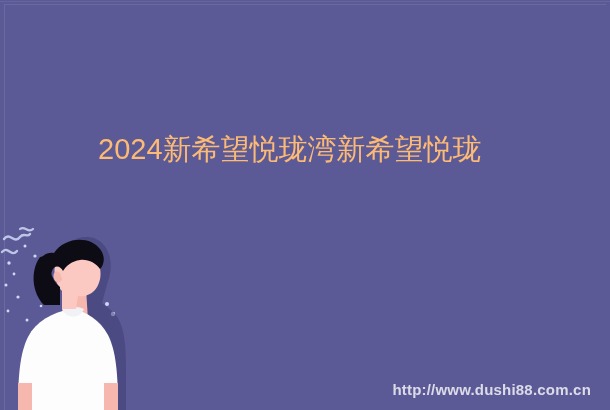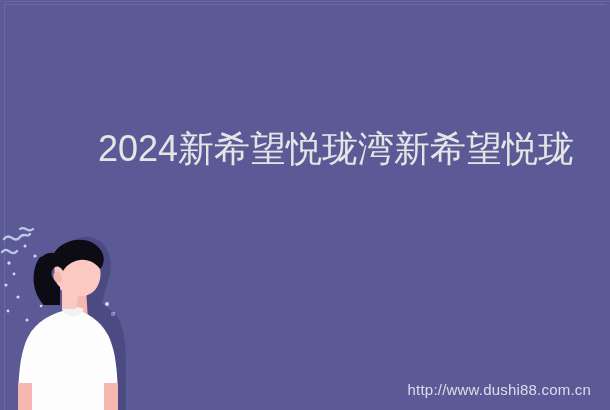--- a/index.html
+++ b/index.html
@@ -47,39 +47,40 @@
   }
   #illustration svg { display: block; }
 
   
   #headline {
     position: absolute;
     left: 98px;
     top: 128px;
     width: 512px;
     z-index: 4;
-    color: #e5e5e5;
-    font-size: 36px;
+    color: #fdba74;
+    font-size: 29px;
     line-height: 42px;
     letter-spacing: 0px;
     white-space: nowrap;
   }
   .headline-line { display: block; }
 
   
   #watermark {
     position: absolute;
     right: 19px;
     top: 381px;
     z-index: 5;
     color: rgba(255,255,255,0.78);
     font-size: 15px;
     line-height: 18px;
     letter-spacing: 0.2px;
     white-space: nowrap;
+    font-weight: bold;
   }
 </style>
 </head>
 <body>
 
 <div id="banner">
 
   <div id="top-hairline"></div>
   <div id="inset-border"></div>
 

